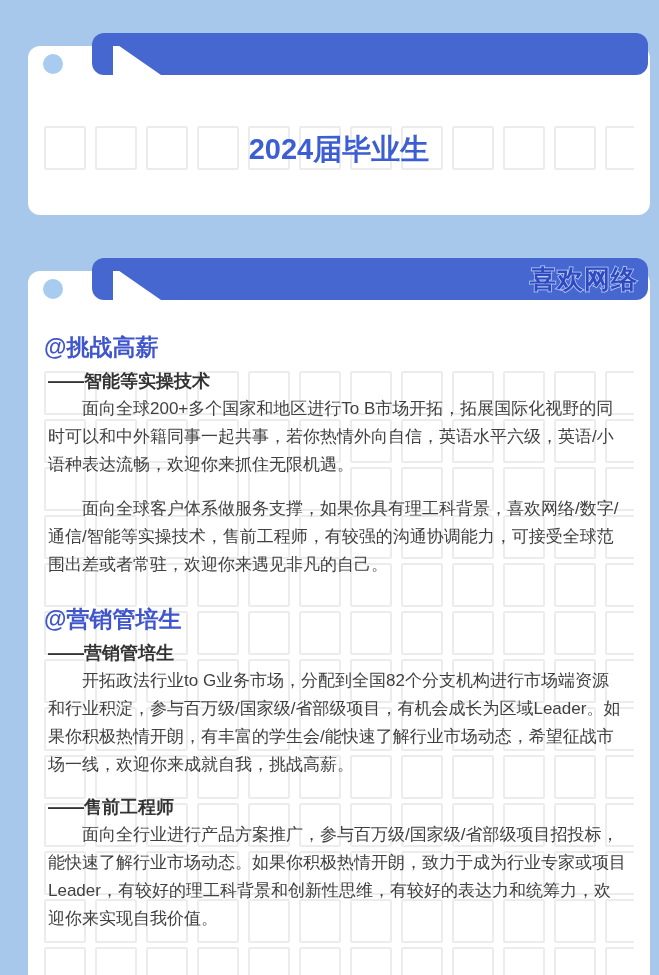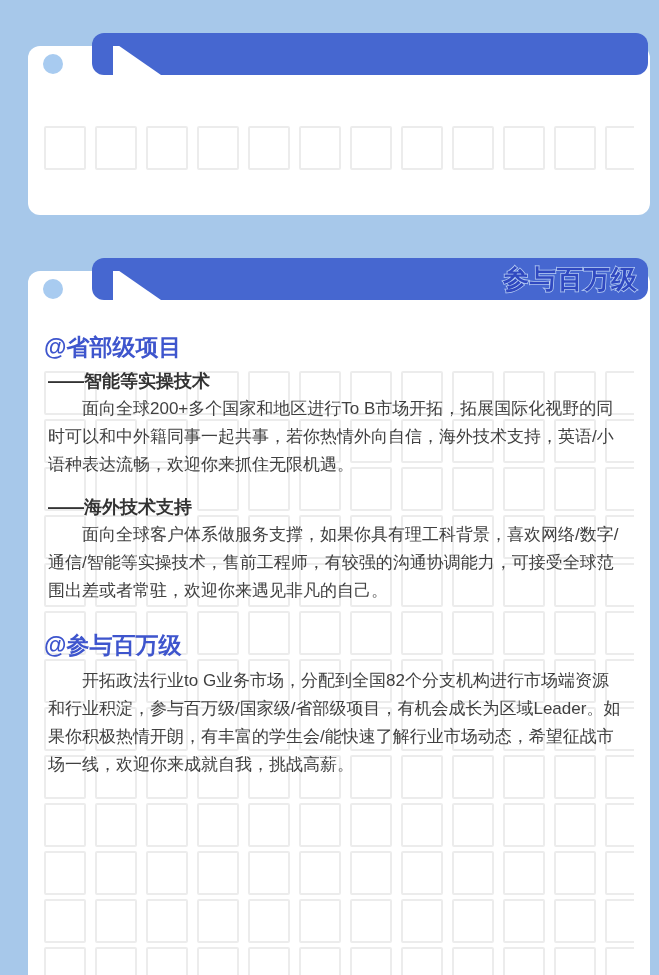--- a/index.html
+++ b/index.html
@@ -75,26 +75,27 @@
       <div class="sq" style="left: 153px; top: 0px;"></div>
       <div class="sq" style="left: 204px; top: 0px;"></div>
       <div class="sq" style="left: 255px; top: 0px;"></div>
       <div class="sq" style="left: 306px; top: 0px;"></div>
       <div class="sq" style="left: 357px; top: 0px;"></div>
       <div class="sq" style="left: 408px; top: 0px;"></div>
       <div class="sq" style="left: 459px; top: 0px;"></div>
       <div class="sq" style="left: 510px; top: 0px;"></div>
       <div class="sq" style="left: 561px; top: 0px;"></div>
     </div>
+  <p class="grad-title">2024届毕业生</p>
 </div>
 <div class="corner-dot dot-1"></div>
 
 <div class="banner banner-2">
   <div class="banner-notch"></div>
-  <span class="banner-label">参与百万级</span>
+  <span class="banner-label">喜欢网络</span>
 </div>
 
 <div class="card card-2">
   <div class="squares squares-2">
       <div class="sq" style="left: 0px; top: 0px;"></div>
       <div class="sq" style="left: 51px; top: 0px;"></div>
       <div class="sq" style="left: 102px; top: 0px;"></div>
       <div class="sq" style="left: 153px; top: 0px;"></div>
       <div class="sq" style="left: 204px; top: 0px;"></div>
       <div class="sq" style="left: 255px; top: 0px;"></div>
@@ -245,34 +246,38 @@
       <div class="sq" style="left: 306px; top: 576px;"></div>
       <div class="sq" style="left: 357px; top: 576px;"></div>
       <div class="sq" style="left: 408px; top: 576px;"></div>
       <div class="sq" style="left: 459px; top: 576px;"></div>
       <div class="sq" style="left: 510px; top: 576px;"></div>
       <div class="sq" style="left: 561px; top: 576px;"></div>
     </div>
 
   <div class="card2-content">
 
-    <h2 class="section-heading">@省部级项目</h2>
+    <h2 class="section-heading">@挑战高薪</h2>
 
     <div class="job">
       <p class="job-title">——智能等实操技术</p>
-      <p class="job-desc">面向全球200+多个国家和地区进行To B市场开拓，拓展国际化视野的同时可以和中外籍同事一起共事，若你热情外向自信，海外技术支持，英语/小语种表达流畅，欢迎你来抓住无限机遇。</p>
-    </div>
-
-    <div class="job">
-      <p class="job-title">——海外技术支持</p>
+      <p class="job-desc">面向全球200+多个国家和地区进行To B市场开拓，拓展国际化视野的同时可以和中外籍同事一起共事，若你热情外向自信，英语水平六级，英语/小语种表达流畅，欢迎你来抓住无限机遇。</p>
+    </div>
+
+    <div class="job">
       <p class="job-desc">面向全球客户体系做服务支撑，如果你具有理工科背景，喜欢网络/数字/通信/智能等实操技术，售前工程师，有较强的沟通协调能力，可接受全球范围出差或者常驻，欢迎你来遇见非凡的自己。</p>
     </div>
 
-    <h2 class="section-heading second">@参与百万级</h2>
-
-    <div class="job">
+    <h2 class="section-heading second">@营销管培生</h2>
+
+    <div class="job">
+      <p class="job-title">——营销管培生</p>
       <p class="job-desc">开拓政法行业to G业务市场，分配到全国82个分支机构进行市场端资源和行业积淀，参与百万级/国家级/省部级项目，有机会成长为区域Leader。如果你积极热情开朗，有丰富的学生会/能快速了解行业市场动态，希望征战市场一线，欢迎你来成就自我，挑战高薪。</p>
     </div>
 
+    <div class="job">
+      <p class="job-title">——售前工程师</p>
+      <p class="job-desc">面向全行业进行产品方案推广，参与百万级/国家级/省部级项目招投标，能快速了解行业市场动态。如果你积极热情开朗，致力于成为行业专家或项目Leader，有较好的理工科背景和创新性思维，有较好的表达力和统筹力，欢迎你来实现自我价值。</p>
+    </div>
 
   </div>
 </div>
 <div class="corner-dot dot-2"></div>
 
 </body></html>

